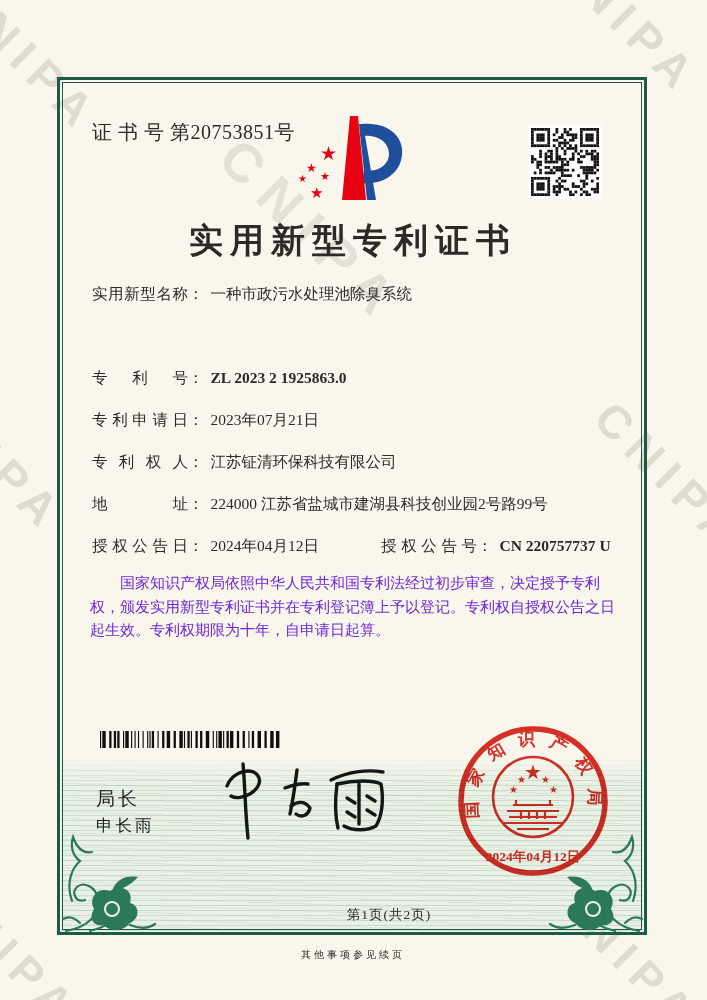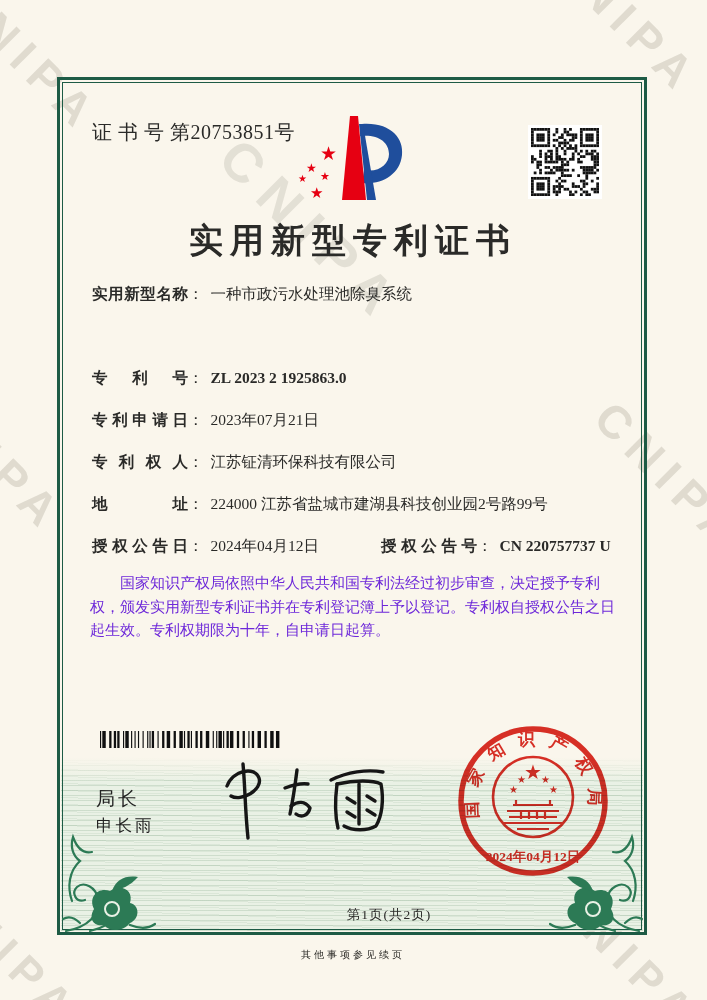--- a/index.html
+++ b/index.html
@@ -28,21 +28,21 @@
 
   .flourish{position:absolute;z-index:6;pointer-events:none;}
 
   
   .abs{position:absolute;z-index:5;}
   .cert-no{left:92px;top:119px;font-size:20px;letter-spacing:0.5px;}
   .logo{left:296px;top:112px;width:112px;height:94px;}
   .qr{left:528px;top:125px;width:74px;height:74px;background:#fff;padding:3px;box-sizing:border-box;}
   .title{left:58px;top:218px;width:590px;text-align:center;font-size:34px;font-weight:700;letter-spacing:7px;}
   .frow{left:92px;height:22px;font-size:15.5px;white-space:nowrap;}
-  .f-label{display:inline-block;width:96px;text-align:justify;text-align-last:justify;vertical-align:top;font-weight:bold;}
+  .f-label{display:inline-block;width:96px;text-align:justify;text-align-last:justify;vertical-align:top;}
   .colon{display:inline-block;}
   .f-val{margin-left:7px;}
   .bold{font-weight:700;}
   .grp2{margin-left:62px;}
   .legal{left:90px;top:572px;width:528px;font-size:15px;line-height:23.5px;color:#6d28d9;}
   .legal p{margin:0;text-indent:2em;}
   .barcode{left:100px;top:731px;width:180px;height:17px;}
   .sig-label{left:96px;font-family:"Liberation Sans","DejaVu Sans",sans-serif;font-weight:500;letter-spacing:3px;color:#222;}
   .sig-title{top:786px;font-size:19px;}
   .sig-name{top:815px;font-size:16.5px;}

